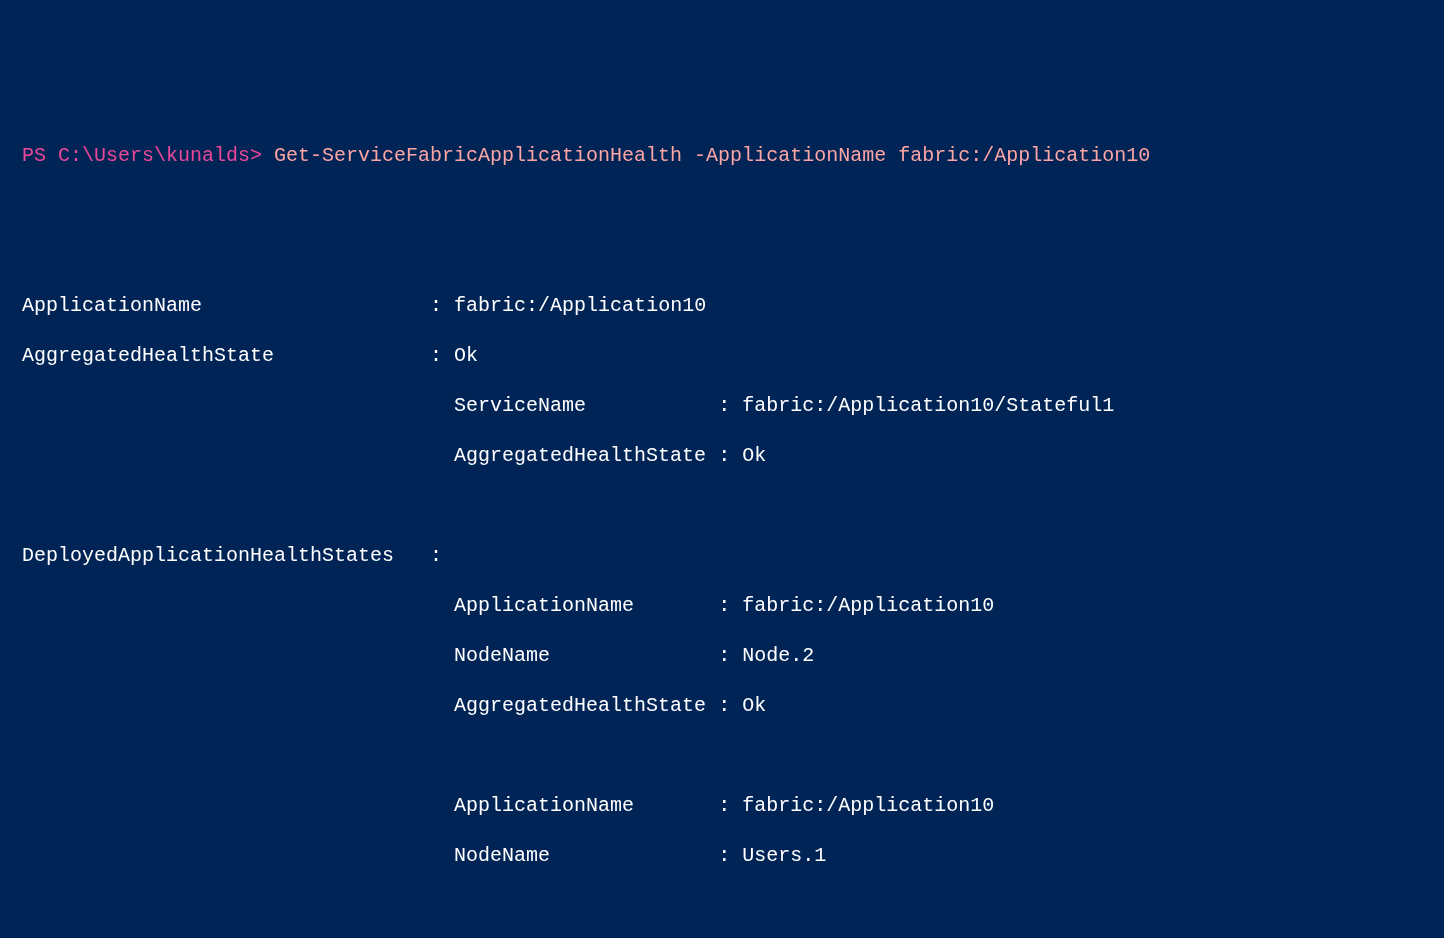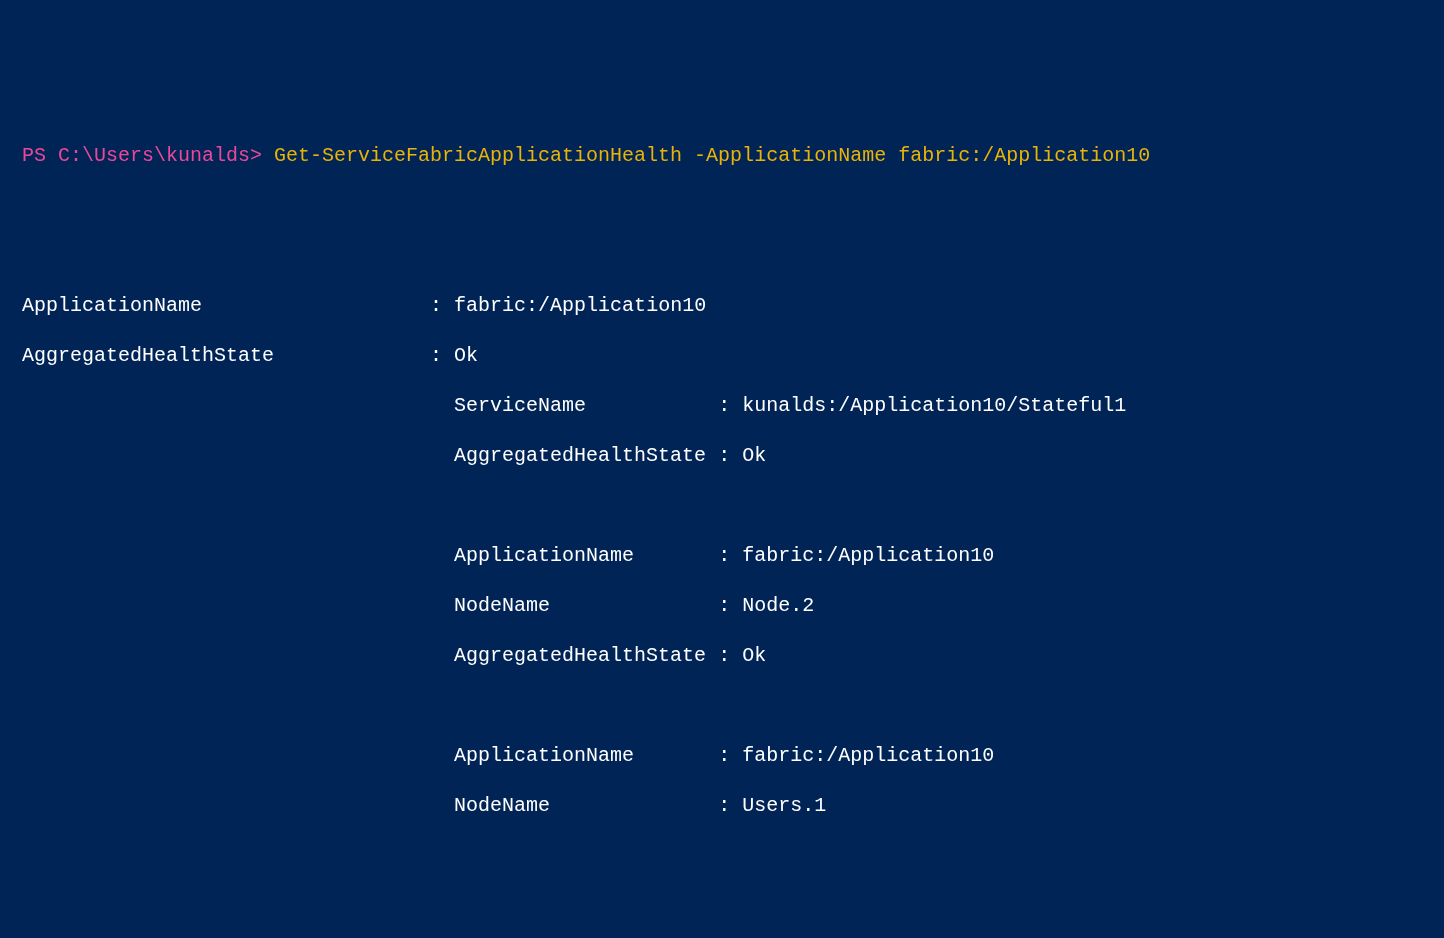--- a/index.html
+++ b/index.html
@@ -9,38 +9,39 @@
       font-family: Consolas, 'Courier New', monospace;
       font-size: 20px;
       line-height: 1.25;
       padding: 18px 22px;
       width: 1444px;
       height: 938px;
       white-space: pre;
       overflow: hidden;
     }
     .prompt-prefix { color: #ec4899; }
-    .cmd { color: #eab308; }
+    .cmd { color: #fca5a5; }
     .terminal { }
     .line { display: block; }
   </style>
 </head>
 <body>
 
 
 
 <div class="terminal">
 <span class="line"><span class="prompt-prefix">PS C:\Users\kunalds&gt; </span><span class="cmd">Get-ServiceFabricApplicationHealth -ApplicationName fabric:/Application10</span></span>
 <span class="line"> </span>
 <span class="line"> </span>
 <span class="line"><span>ApplicationName                  </span><span> : </span><span>fabric:/Application10</span></span>
 <span class="line"><span>AggregatedHealthState            </span><span> : </span><span>Ok</span></span>
-<span class="line"><span>                                    </span><span>ServiceName          </span><span> : </span><span>kunalds:/Application10/Stateful1</span></span>
+<span class="line"><span>                                    </span><span>ServiceName          </span><span> : </span><span>fabric:/Application10/Stateful1</span></span>
 <span class="line"><span>                                    </span><span>AggregatedHealthState</span><span> : </span><span>Ok</span></span>
 <span class="line"> </span>
+<span class="line"><span>DeployedApplicationHealthStates  </span><span> : </span></span>
 <span class="line"><span>                                    </span><span>ApplicationName      </span><span> : </span><span>fabric:/Application10</span></span>
 <span class="line"><span>                                    </span><span>NodeName             </span><span> : </span><span>Node.2</span></span>
 <span class="line"><span>                                    </span><span>AggregatedHealthState</span><span> : </span><span>Ok</span></span>
 <span class="line"> </span>
 <span class="line"><span>                                    </span><span>ApplicationName      </span><span> : </span><span>fabric:/Application10</span></span>
 <span class="line"><span>                                    </span><span>NodeName             </span><span> : </span><span>Users.1</span></span>
 
 
 
 

